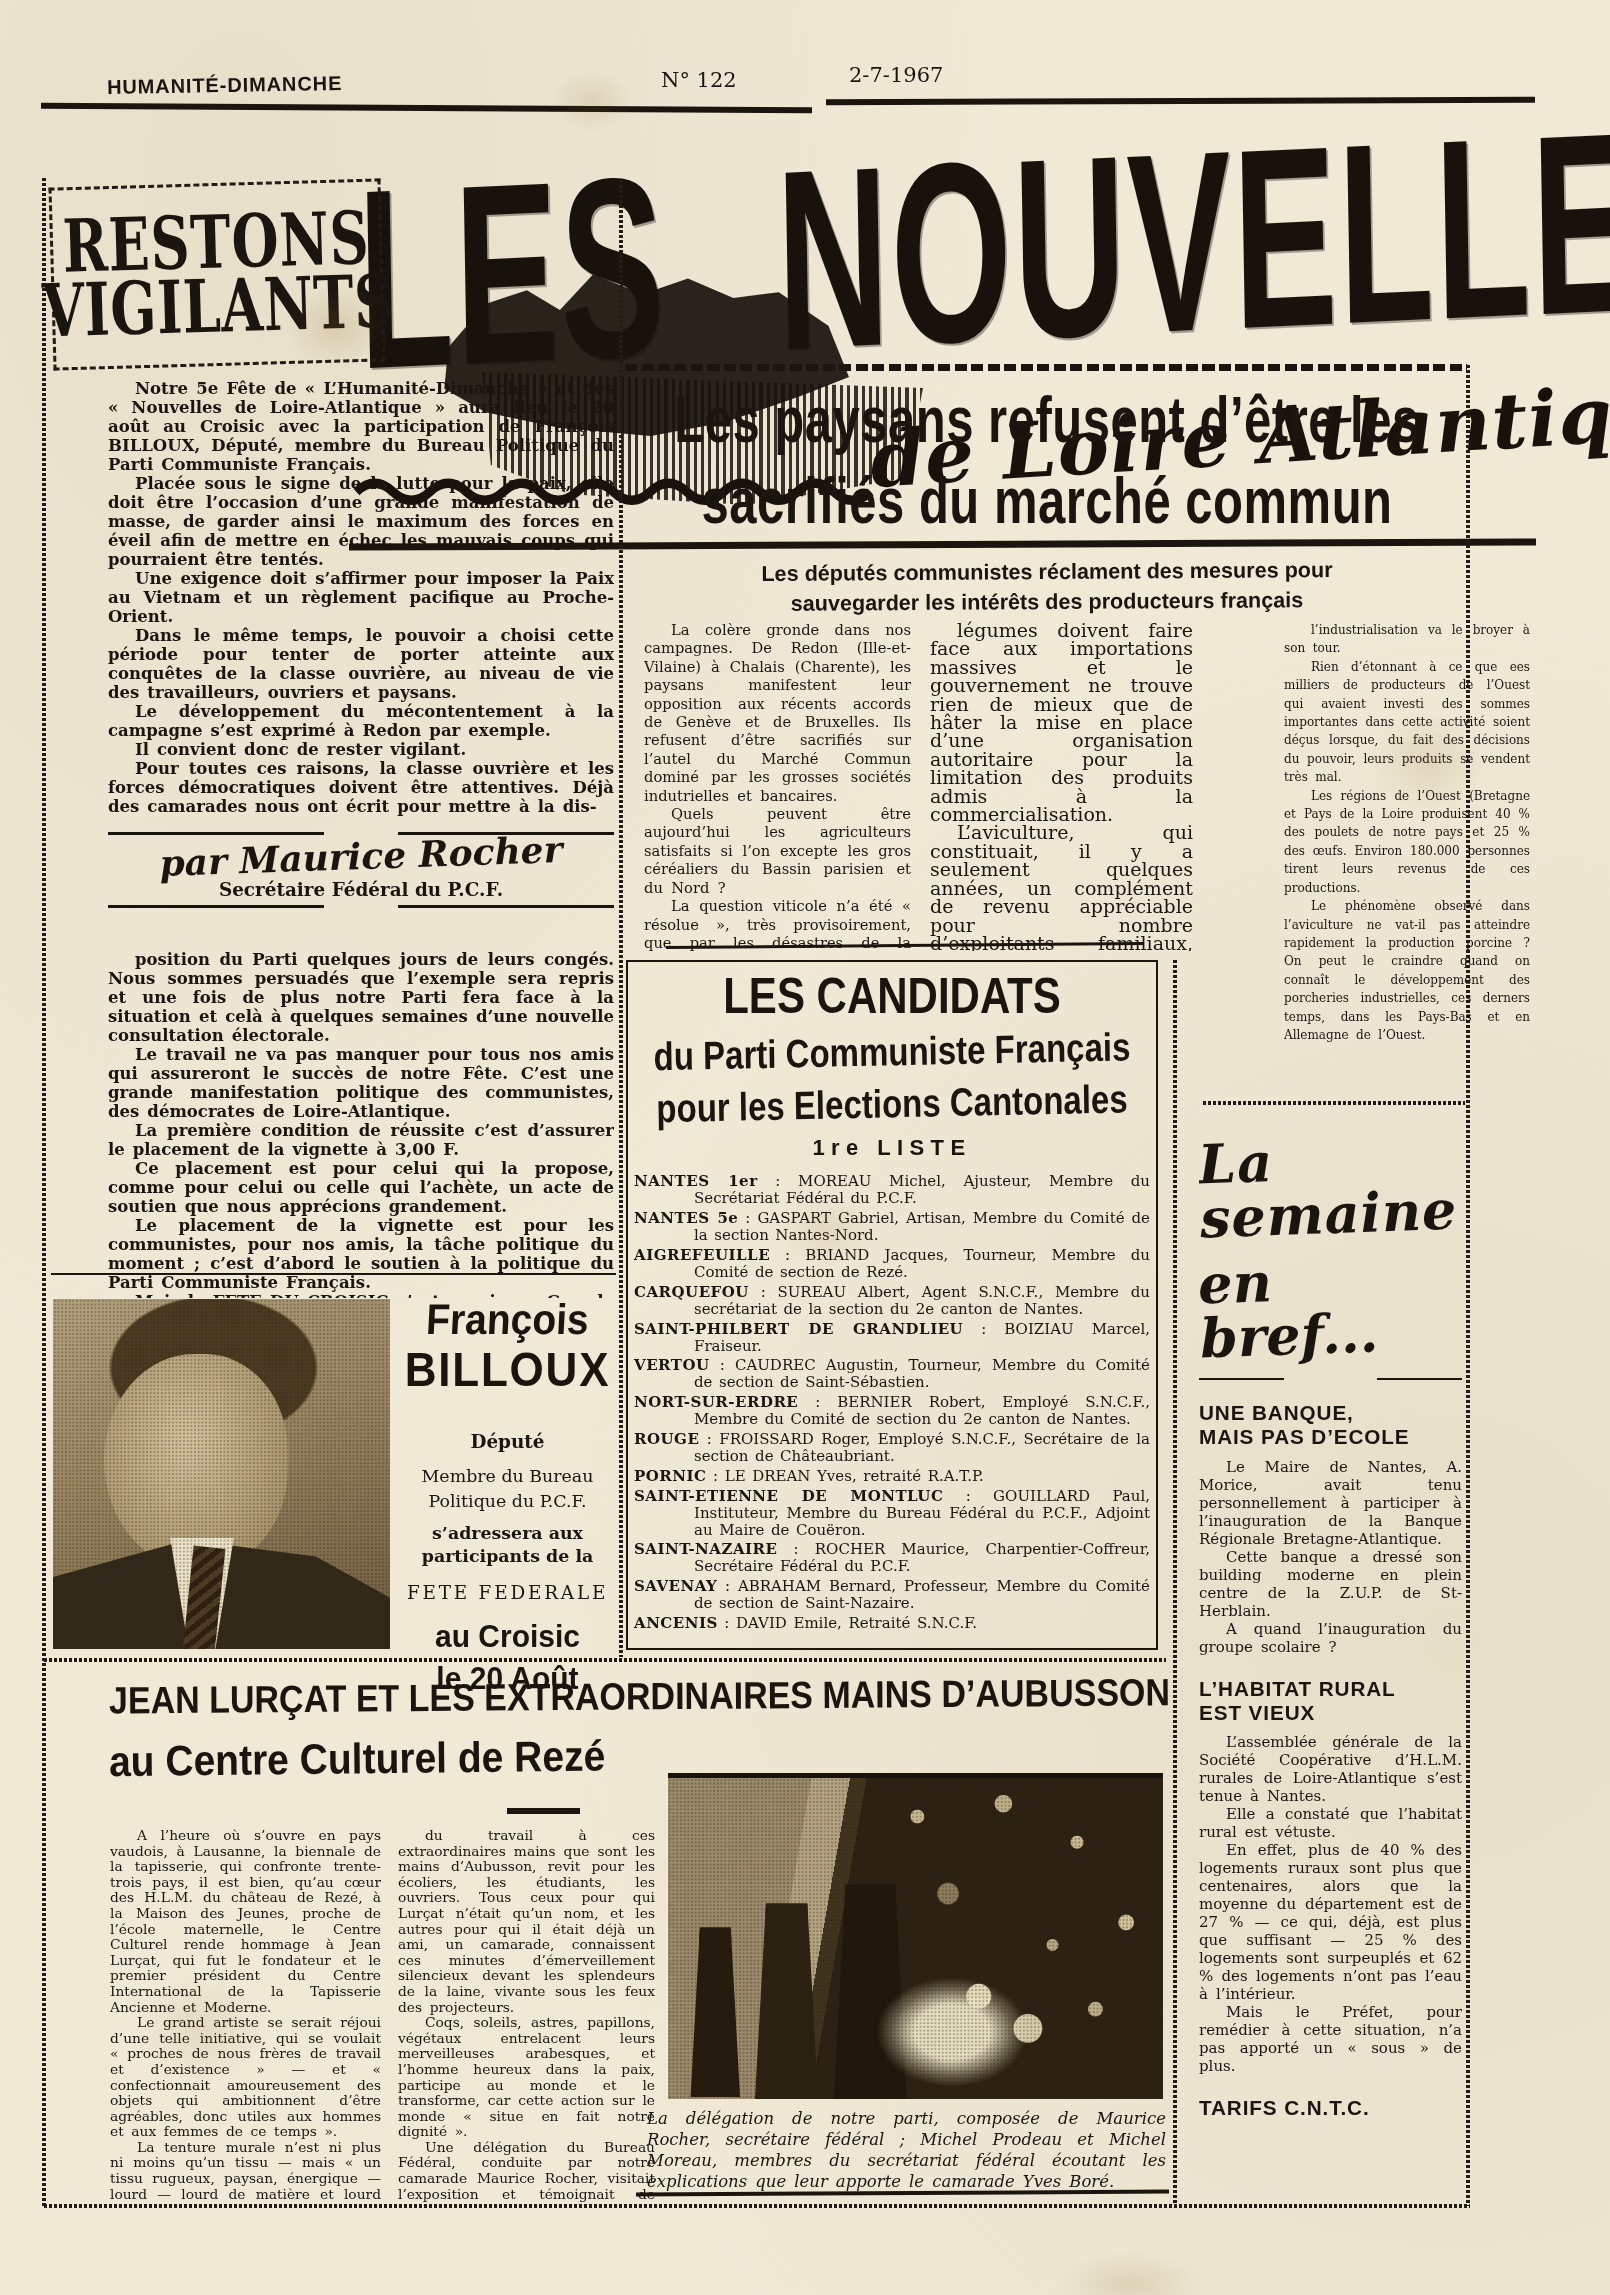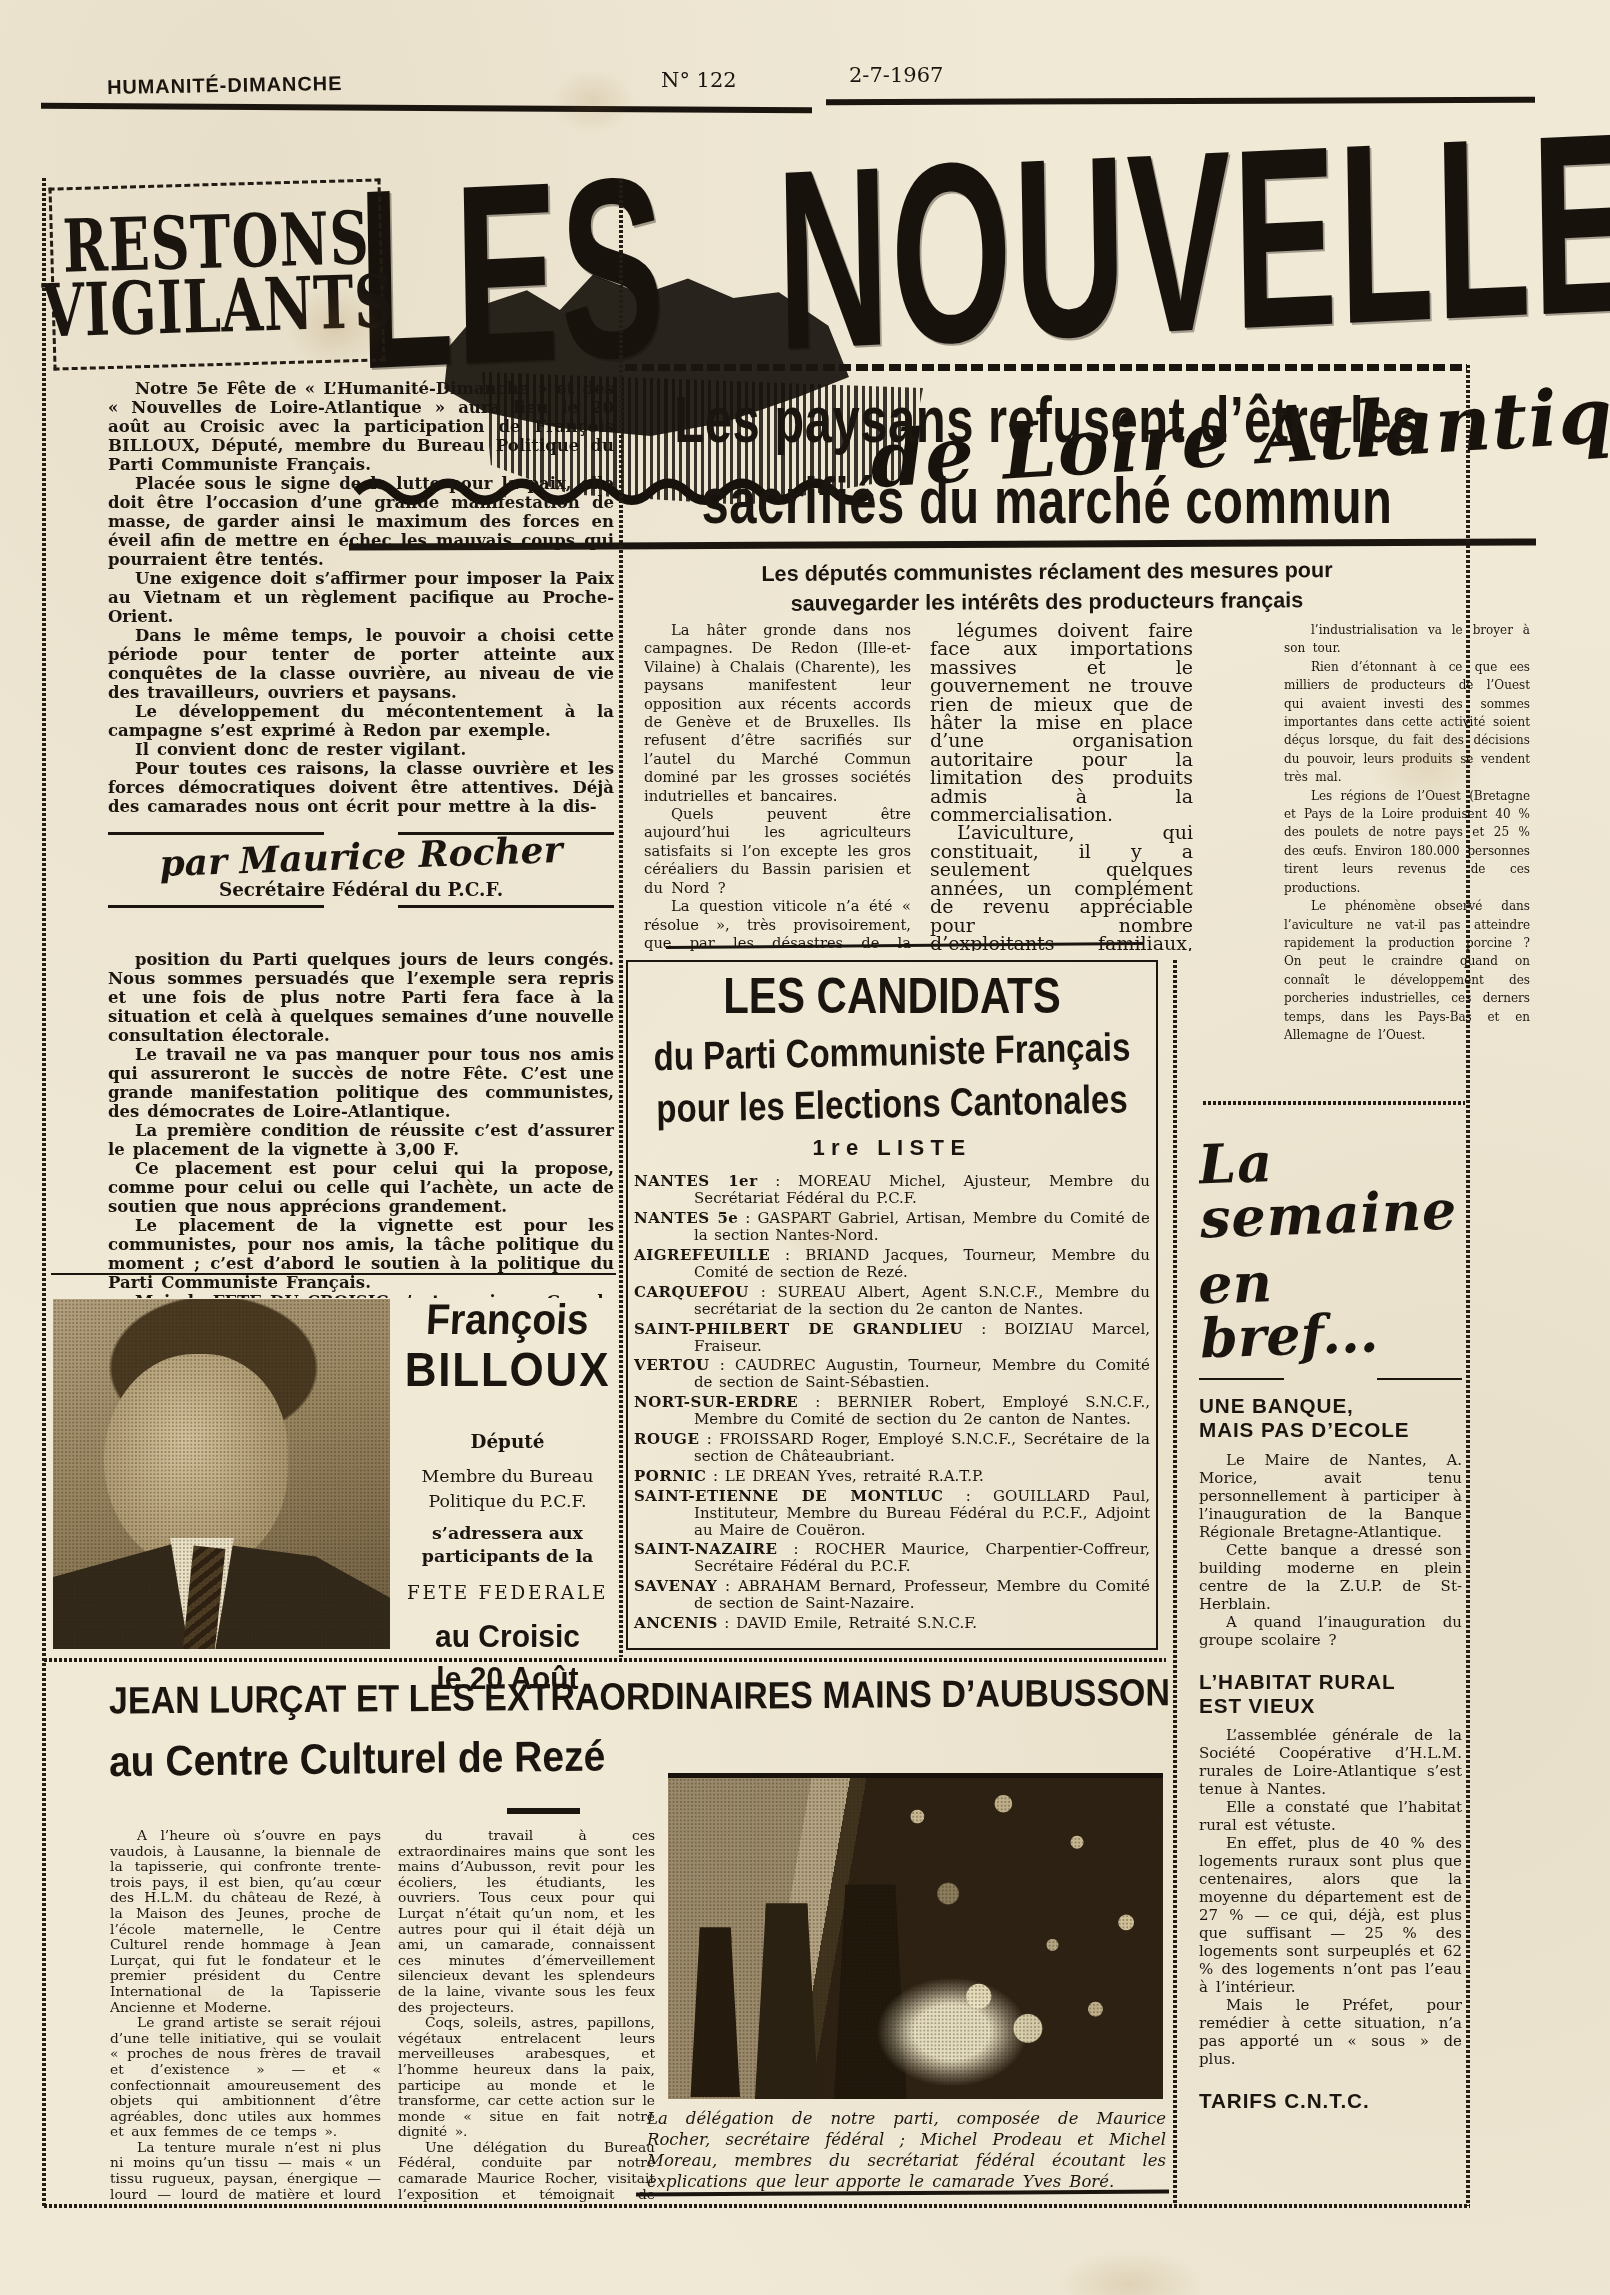--- a/index.html
+++ b/index.html
@@ -132,21 +132,21 @@
     <div class="sans" style="font-weight:900;font-size:30px;margin-top:16.5px;transform:scaleY(1.05);">au Croisic</div>
     <div class="sans" style="font-weight:900;font-size:30px;margin-top:7.3px;transform:scaleY(1.05);">le 20 Août</div>
   </div>
 
   <div class="abs sans" style="left:627px;top:396px;width:840px;text-align:center;font-weight:900;font-size:49px;line-height:1;transform:scaleY(1.32);letter-spacing:0.5px;">Les paysans refusent d’être les</div>
   <div class="abs sans" style="left:627px;top:477px;width:840px;text-align:center;font-weight:900;font-size:49px;line-height:1;transform:scaleY(1.32);letter-spacing:0.5px;">sacrifiés du marché commun</div>
   <div class="abs sans" style="left:627px;top:559px;width:840px;text-align:center;font-weight:bold;font-size:21.6px;transform:rotate(-.4deg);">Les députés communistes réclament des mesures pour</div>
   <div class="abs sans" style="left:627px;top:589px;width:840px;text-align:center;font-weight:bold;font-size:21.6px;transform:rotate(-.4deg);">sauvegarder les intérêts des producteurs français</div>
 
   <div class="abs serifbody" style="left:644px;top:621px;width:267px;height:330px;overflow:hidden;font-size:14.7px;line-height:18.4px;word-spacing:3.7px;">
-      <p class="para">La hâter gronde dans nos campagnes. De Redon (Ille-et-Vilaine) à Chalais (Charente), les paysans manifestent leur opposition aux récents accords de Genève et de Bruxelles. Ils refusent d’être sacrifiés sur l’autel du Marché Commun dominé par les grosses sociétés indutrielles et bancaires.</p>
+      <p class="para">La colère gronde dans nos campagnes. De Redon (Ille-et-Vilaine) à Chalais (Charente), les paysans manifestent leur opposition aux récents accords de Genève et de Bruxelles. Ils refusent d’être sacrifiés sur l’autel du Marché Commun dominé par les grosses sociétés indutrielles et bancaires.</p>
       <p class="para">Quels peuvent être aujourd’hui les agriculteurs satisfaits si l’on excepte les gros céréaliers du Bassin parisien et du Nord ?</p>
       <p class="para">La question viticole n’a été « résolue », très provisoirement, que par les désastres de la gelée.</p>
     </div>
   <div class="abs serifbody" style="left:930px;top:621px;width:263px;height:330px;overflow:hidden;font-size:19px;line-height:18.4px;word-spacing:3.7px;">
       <p class="para">légumes doivent faire face aux importations massives et le gouvernement ne trouve rien de mieux que de hâter la mise en place d’une organisation autoritaire pour la limitation des produits admis à la commercialisation.</p>
       <p class="para">L’aviculture, qui constituait, il y a seulement quelques années, un complément de revenu appréciable pour nombre d’exploitants familiaux, est en train de devenir une production industrielle. Et tel aviculteur considéré hier comme un producteur moyen, n’est plus désormais qu’un petit exploitant en sursis. L’implacable engrenage de l’intégration, puis de</p>
     </div>
   <div class="abs serifbody" style="left:1278px;top:621px;width:246px;height:480px;overflow:hidden;font-size:12px;line-height:18.4px;word-spacing:3.7px;margin-left:6px;">
     <div>
         <p class="para">l’industrialisation va le broyer à son tour.</p>
@@ -181,21 +181,21 @@
   </div>
 
   <div class="abs" style="left:1199px;top:1133px;width:263px;height:1070px;overflow:hidden;">
     <div style="font-style:italic;font-weight:bold;font-size:54px;line-height:1;transform:rotate(-2deg);letter-spacing:0.9px;">La semaine</div>
     <div style="font-style:italic;font-weight:bold;font-size:54px;line-height:1;transform:rotate(-2deg);margin-top:12px;">en bref...</div>
     <div style="display:flex;justify-content:space-between;margin-top:16.5px;">
       <span class="sline" style="position:static;display:block;width:85px;height:2.8px;"></span>
       <span class="sline" style="position:static;display:block;width:85px;height:2.8px;"></span>
     </div>
 
-    <div class="sans" style="font-weight:900;font-size:20.7px;margin-top:14px;letter-spacing:0.9px;">UNE BANQUE,</div>
+    <div class="sans" style="font-weight:900;font-size:20.7px;margin-top:21px;letter-spacing:0.9px;">UNE BANQUE,</div>
     <div class="sans" style="font-weight:900;font-size:20.7px;letter-spacing:0.9px;">MAIS PAS D’ECOLE</div>
     <div class="serifbody" style="font-size:15px;line-height:18px;word-spacing:3.2px;margin-top:8.3px;">
         <p class="para">Le Maire de Nantes, A. Morice, avait tenu personnellement à participer à l’inauguration de la Banque Régionale Bretagne-Atlantique.</p>
         <p class="para">Cette banque a dressé son building moderne en plein centre de la Z.U.P. de St-Herblain.</p>
         <p class="para">A quand l’inauguration du groupe scolaire ?</p>
       </div>
 
     <div class="sans" style="font-weight:900;font-size:20.7px;margin-top:21px;letter-spacing:0.9px;">L’HABITAT RURAL</div>
     <div class="sans" style="font-weight:900;font-size:20.7px;letter-spacing:0.9px;">EST VIEUX</div>
     <div class="serifbody" style="font-size:15px;line-height:18px;word-spacing:3.2px;margin-top:8.3px;">

